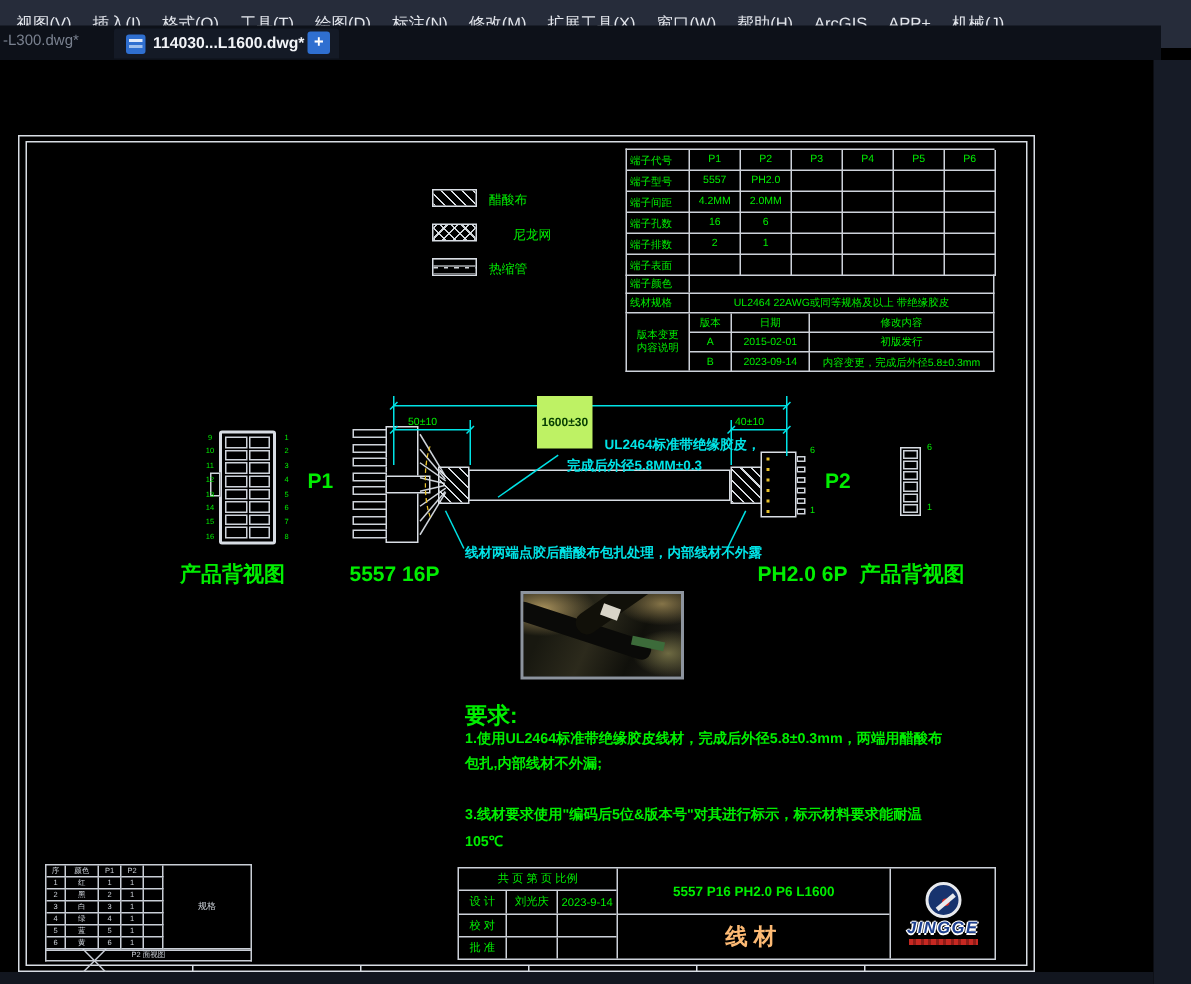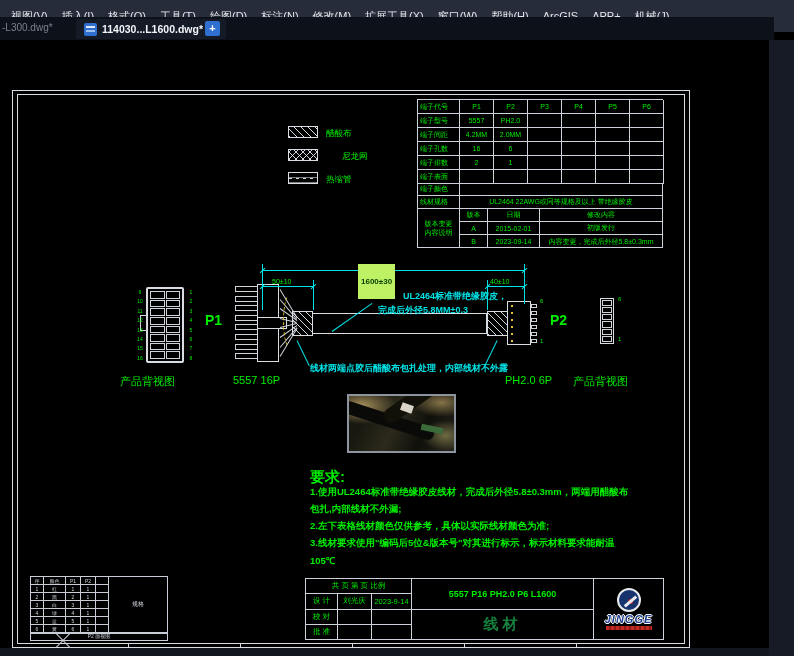--- a/index.html
+++ b/index.html
@@ -86,21 +86,21 @@
   .dimline { height:1px; }
   .dimtick { position:absolute; width:7px; height:1px; background:#00e3e6; transform:rotate(-45deg); }
   #dim-total-text { position:absolute; left:358px; top:263px; background:#bef264; color:#063d00;
                     font-size:8px; font-weight:bold; padding:12px 3px; line-height:11px; }
   .dimtext { position:absolute; font-size:7px; color:#00ee00; }
   .leader { position:absolute; height:1px; background:#00e3e6; transform-origin:left center; }
   .callout { position:absolute; font-size:9px; color:#00e3e6; white-space:nowrap; font-weight:bold; }
   .yellow-arc { position:absolute; left:283px; top:292px; width:16px; height:58px;
                 border:1px dashed transparent; border-left:1.5px dashed #e8c22a; border-radius:50%; }
 
-  .caption { position:absolute; font-size:11px; font-weight:normal; color:#00ee00; white-space:nowrap; }
+  .caption { position:absolute; font-size:14px; font-weight:bold; color:#00ee00; white-space:nowrap; }
   .conn-label { position:absolute; font-size:14px; font-weight:bold; color:#00ee00; }
 
   
   #photo { position:absolute; left:347px; top:394px; width:109px; height:59px; border:2px solid #8d949e;
            background:
              radial-gradient(55px 28px at 12% 18%, #a8915c, transparent 65%),
              radial-gradient(45px 22px at 88% 12%, #857448, transparent 65%),
              radial-gradient(40px 26px at 92% 72%, #6e6a42, transparent 60%),
              linear-gradient(115deg, #181810 18%, #2c2a1c 45%, #10100b 70%, #23211a 100%);
            overflow:hidden; }
@@ -117,21 +117,21 @@
   #tb-left { width:106px; border-right:1px solid #cdd2da; display:flex; flex-direction:column; }
   #tb-left .r { flex:1; border-bottom:1px solid #cdd2da; display:flex; }
   #tb-left .r:last-child { border-bottom:none; }
   #tb-left .cell { font-size:7.5px; color:#00ee00; display:flex; align-items:center; justify-content:center; white-space:nowrap; overflow:hidden; }
   #tb-left .l { width:32px; border-right:1px solid #cdd2da; }
   #tb-left .m { width:34px; border-right:1px solid #cdd2da; }
   #tb-left .d { flex:1; }
   #tb-mid { width:182px; border-right:1px solid #cdd2da; display:flex; flex-direction:column; }
   #tb-part { flex:1; border-bottom:1px solid #cdd2da; display:flex; align-items:center; justify-content:center;
              color:#00ee00; font-size:9px; font-weight:bold; }
-  #tb-name { flex:1; display:flex; align-items:center; justify-content:center; color:#15803d; font-size:15px; font-weight:bold; letter-spacing:4px; }
+  #tb-name { flex:1; display:flex; align-items:center; justify-content:center; color:#fdba74; font-size:15px; font-weight:bold; letter-spacing:4px; }
   #tb-logo { flex:1; display:flex; flex-direction:column; align-items:center; justify-content:center; gap:1px; }
   .logo-circle { width:24px; height:24px; border-radius:50%; background:#17336e; border:2px solid #e8eaee; position:relative; }
   .logo-circle:before { content:""; position:absolute; left:9px; top:9px; width:5px; height:5px; border-radius:50%; background:#d6261f; }
   .logo-circle:after { content:""; position:absolute; left:4px; top:10px; width:15px; height:3px; background:#e8eaee; transform:rotate(-40deg); }
   .logo-word { font-size:11px; font-weight:bold; font-style:italic; color:#1d3f8f; letter-spacing:1px;
                text-shadow:-1px 0 #fff, 1px 0 #fff, 0 -1px #fff, 0 1px #fff; }
   .logo-sub { width:46px; height:4px; background:repeating-linear-gradient(90deg,#c62822 0 3px,#8d1b17 3px 5px); }
 
   
   #wiretab { position:absolute; left:30px; top:576px; width:138px; border:1px solid #c9ced6; display:flex; }
@@ -374,21 +374,20 @@
   <div id="photo" style="top:354px;">
     <div class="ph-cable"></div>
     <div class="ph-cable2"></div>
     <div class="ph-white"></div>
     <div class="ph-green"></div>
   </div>
 
   <span class="req-line" style="top:428px; font-size:15px;">要求:</span>
   <span class="req-line" style="top:446px;">1.使用UL2464标准带绝缘胶皮线材，完成后外径5.8±0.3mm，两端用醋酸布</span>
   <span class="req-line" style="top:463px;">包扎,内部线材不外漏;</span>
-  <span class="req-line" style="top:480px;">2.左下表格线材颜色仅供参考，具体以实际线材颜色为准;</span>
   <span class="req-line" style="top:497px;">3.线材要求使用"编码后5位&amp;版本号"对其进行标示，标示材料要求能耐温</span>
   <span class="req-line" style="top:514px;">105℃</span>
 
   <div id="tb" style="top:538px;">
     <div id="tb-left">
       <div class="r">
           <div class="cell" style="flex:1;">共  页 第  页 比例</div>
         </div>
       <div class="r">
         <div class="cell l">设 计</div>

